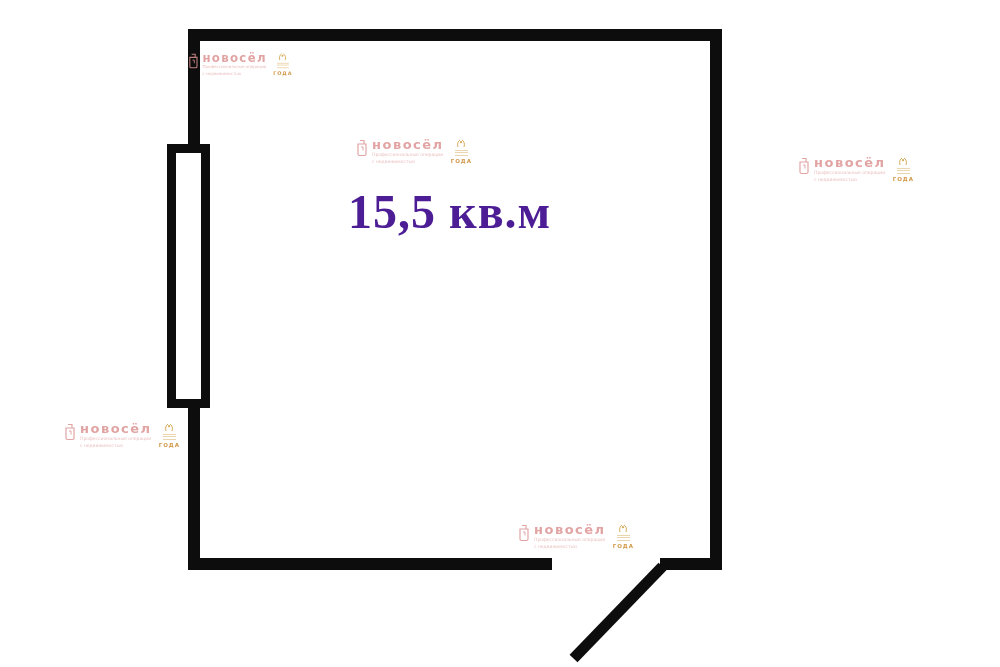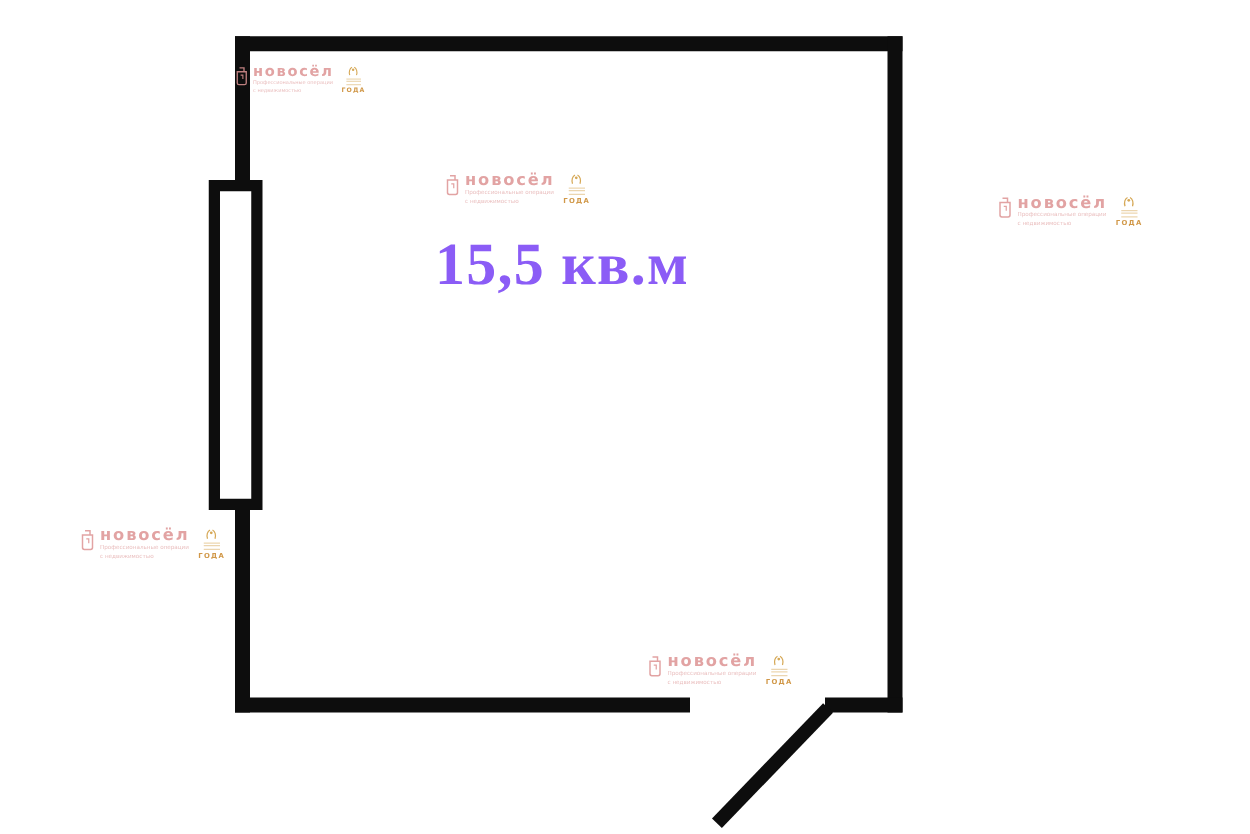--- a/index.html
+++ b/index.html
@@ -19,21 +19,21 @@
     position:absolute; left:167px; top:144px; width:43px; height:264px;
     box-sizing:border-box; border:9px solid #0d0d0d; background:#ffffff;
   }
   .door-swing {
     position:absolute; left:554px; top:607px; width:128px; height:11px;
     background:#0d0d0d; transform:rotate(134deg); transform-origin:center;
   }
   .area-label {
     position:absolute; left:348px; top:184px;
     font-family:"Liberation Serif", serif; font-weight:bold;
-    font-size:48px; letter-spacing:1px; color:#8b5cf6; white-space:nowrap;
+    font-size:48px; letter-spacing:1px; color:#4c1d95; white-space:nowrap;
   }
   
   .watermark { position:absolute; display:flex; align-items:flex-start; opacity:0.85; }
   .wm-house { display:block; margin-top:1px; }
   .wm-house svg { display:block; }
   .wm-col { display:flex; flex-direction:column; margin-left:4px; }
   .wm-brand {
     color:#dd9494; font-size:13px; font-weight:bold;
     letter-spacing:1.5px; line-height:1.1; white-space:nowrap;
   }

